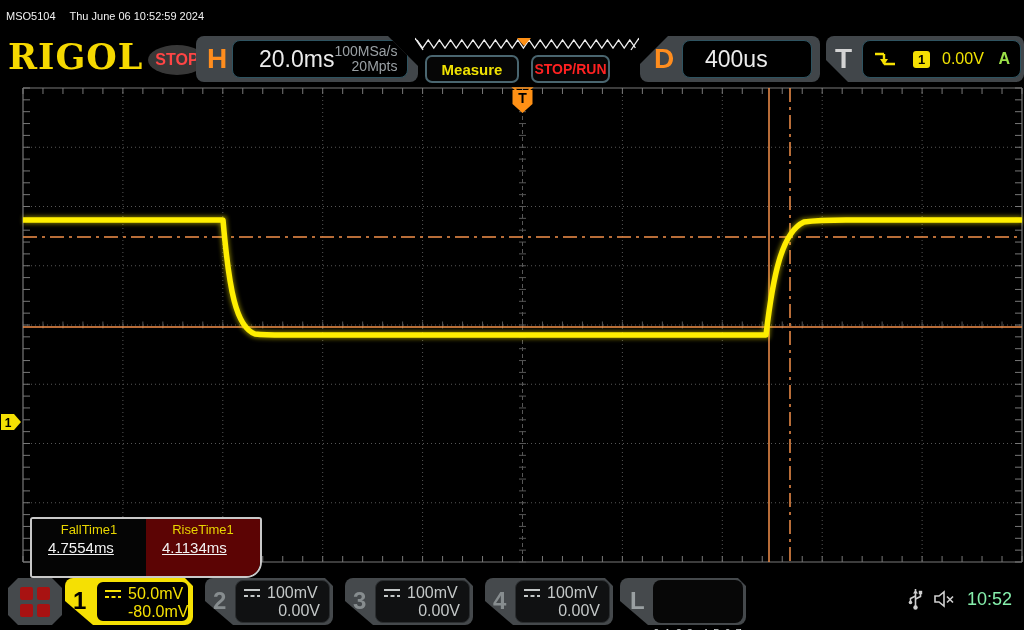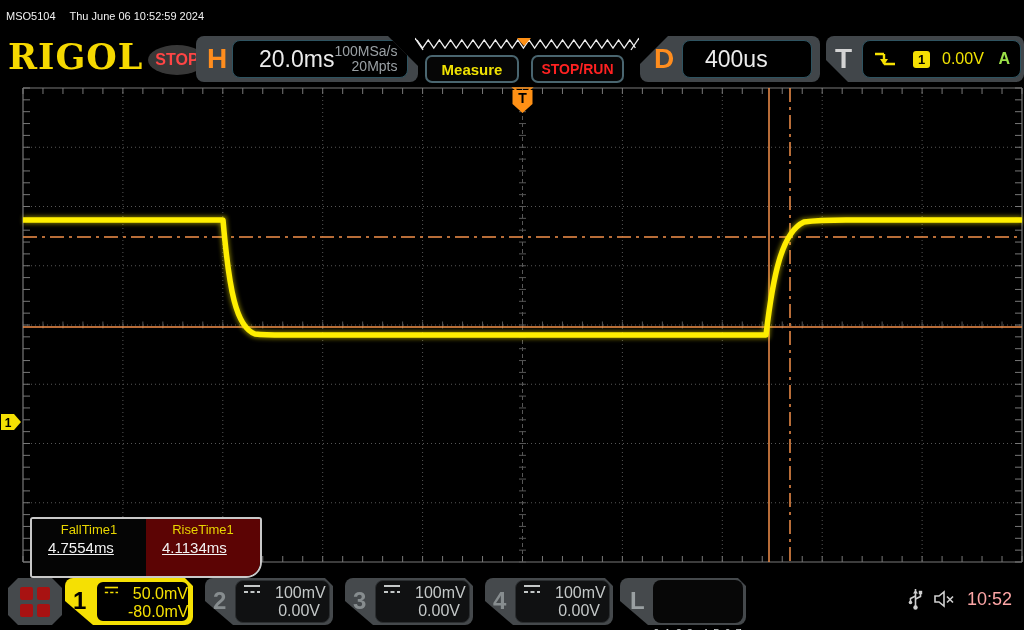--- a/index.html
+++ b/index.html
@@ -27,21 +27,21 @@
              clip-path:polygon(0 0, 192px 0, 100% 30px, 100% 100%, 0 100%); }
   #h-letter { position:absolute; left:11px; color:#ff8d1e; }
   #h-inner { left:36px; right:10px; }
   #h-timebase { color:#ececec; font-size:23px; margin-left:26px; }
   #h-rates { margin-left:auto; margin-right:10px; text-align:right; color:#9aa0a4;
              font-size:14px; line-height:15px; }
   #preview-strip { left:415px; top:4px; width:224px; height:17px; background:#000; }
   #measure-btn { left:425px; top:23px; width:94px; height:28px; background:#060606;
                  border:2px solid #4a6670; border-radius:7px; color:#f0e203; font-weight:bold;
                  font-size:15px; display:flex; align-items:center; justify-content:center; }
-  #stoprun-btn { left:531px; top:23px; width:93px; height:28px; background:#060606;
+  #stoprun-btn { left:531px; top:23px; width:79px; height:28px; background:#060606;
                  border:2px solid #4a6670; border-radius:7px; color:#ff2222; font-weight:bold;
                  font-size:14px; display:flex; align-items:center; justify-content:center; }
   #d-group { left:640px; width:180px; border-radius:8px;
              clip-path:polygon(28px 0, 100% 0, 100% 100%, 0 100%, 0 28px); }
   #d-letter { position:absolute; left:14px; color:#ff8d1e; }
   #d-inner { left:42px; right:8px; }
   #d-value { color:#ececec; font-size:23px; margin-left:22px; }
   #t-group { left:826px; width:198px; border-radius:8px;
              clip-path:polygon(0 0, 100% 0, 100% 100%, 22px 100%, 0 24px); }
   #t-letter { position:absolute; left:9px; color:#d4d4d4; }
@@ -72,39 +72,39 @@
               display:flex; align-items:center; justify-content:center; }
   #menu-grid { display:grid; grid-template-columns:13px 13px; grid-template-rows:13px 13px; gap:4px; }
   #menu-grid span { background:#a81212; border-radius:2px; }
   .ch-btn { top:5px; width:128px; height:47px; }
   .ch-outer { position:absolute; inset:0;
               clip-path:polygon(0 0, 120px 0, 128px 8px, 128px 47px, 28px 47px, 0 23px);
               border-radius:8px; }
   .ch-num { position:absolute; left:8px; top:9px; font-weight:bold; font-size:24px; z-index:2; }
   .ch-inner { position:absolute; left:30px; top:2px; right:3px; bottom:2px; background:#000;
               border-radius:8px; font-size:16px; z-index:2; }
-  .ch-row1 { display:flex; gap:14px; padding-left:7px; height:21px; padding-top:3px; }
+  .ch-row1 { display:flex; align-items:center; gap:6px; padding-left:7px; height:21px; padding-top:3px; }
   .ch-row2 { text-align:right; padding-right:9px; height:20px; line-height:18px;padding-left:31px; }
   .ch-active .ch-outer { background:#f5e003; }
   .ch-active .ch-num { color:#000; }
   .ch-active .ch-inner { border:2px solid #f5e003; color:#f5e003; }
   .ch-idle .ch-outer { background:#45494c; }
   .ch-idle .ch-num { color:#878d8f; }
   .ch-idle .ch-inner { background:#101112; border:1px solid #2c2f31; color:#c4c8c8; }
   #ch1-btn { left:65px; } #ch2-btn { left:205px; } #ch3-btn { left:345px; } #ch4-btn { left:485px; }
   #logic-btn { left:620px; top:5px; width:126px; height:47px; }
   #logic-outer { position:absolute; inset:0; background:#45494c; border-radius:8px;
                  clip-path:polygon(0 0, 118px 0, 126px 8px, 126px 47px, 28px 47px, 0 23px); }
   #logic-letter { position:absolute; left:10px; top:9px; font-weight:bold; font-size:24px;
                   color:#9aa0a2; z-index:2; }
   #logic-inner { position:absolute; left:33px; top:2px; right:3px; bottom:2px; background:#070707;
                  border-radius:8px; z-index:2; color:#d6dada; font-size:11px; text-align:center;
                  white-space:pre; line-height:20px; padding-top:3px; letter-spacing:1px; }
   #status-right { position:absolute; right:12px; top:14px; display:flex; align-items:center;
-                  gap:10px; color:#fca5a5; font-size:18px; }
+                  gap:10px; color:#86efac; font-size:18px; }
 </style>
 </head>
 <body>
 
 <div id="screen">
 
   <div id="top-bar" class="abs">
     <span>MSO5104</span>
     <span>Thu June 06 10:52:59 2024</span>
   </div>

